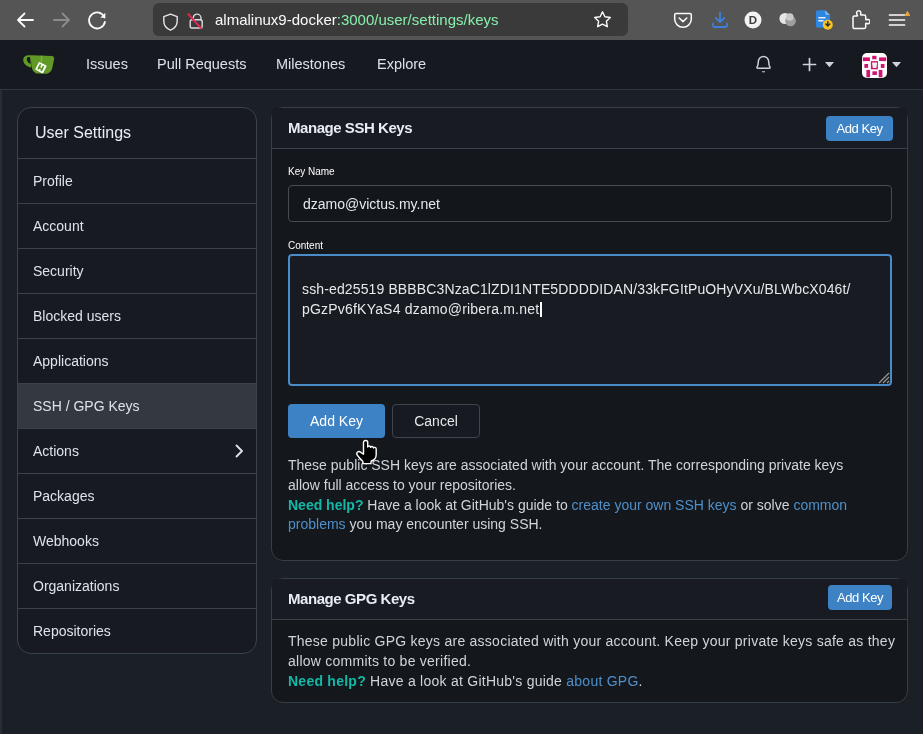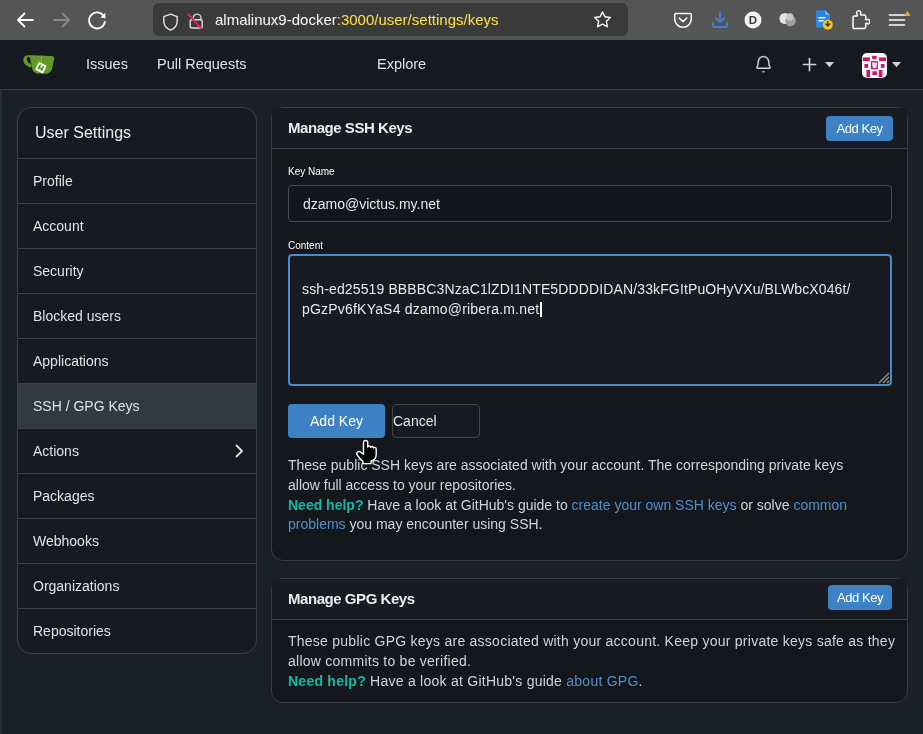--- a/index.html
+++ b/index.html
@@ -5,21 +5,21 @@
 * { margin:0; padding:0; box-sizing:border-box; }
 html,body { width:923px; height:734px; overflow:hidden; background:#1b2027;
   font-family:"Liberation Sans", sans-serif; }
 #root { position:relative; width:923px; height:734px; overflow:hidden; background:#1b2027; }
 .abs { position:absolute; }
 
 
 #toolbar { left:0; top:0; width:923px; height:40px; background:#555555; }
 #urlbar { left:153px; top:3px; width:475px; height:33px; background:#3a3a3a; border-radius:6px; }
 #urltext { left:62px; top:0; height:33px; line-height:33px; font-size:15px; color:#fbfbfe; white-space:nowrap; }
-#urltext .dim { color:#fde047; }
+#urltext .dim { color:#86efac; }
 #caret { display:inline-block; width:1.4px; height:15px; background:#fff; vertical-align:-3px; margin-left:1px; }
 
 
 #navbar { left:0; top:40px; width:923px; height:50px; background:#161a20; border-bottom:1px solid #313842; }
 .navlink { top:0; height:49px; line-height:49px; font-size:14.5px; color:#dbe1e8; }
 
 
 #menu { left:17px; top:107px; width:240px; background:#171a21; border:1px solid #3a424e; border-radius:14px; }
 #menu .hdr { height:50px; line-height:50px; padding-left:17px; font-size:16px; font-weight:500; color:#e9eef4; }
 #menu .item { height:45px; line-height:44px; padding-left:15px; font-size:14px; color:#dde3ea; border-top:1px solid #3a424e; position:relative; }
@@ -33,21 +33,21 @@
 
 #panel1 { top:107px; height:454px; }
 #panel2 { top:578px; height:125px; }
 
 .formbody { position:absolute; left:16px; right:15px; top:42px; }
 label.flabel { display:block; font-size:10px; font-weight:500; color:#ffffff; }
 .input1 { margin-top:8px; height:37px; line-height:37px; background:#13161b; border:1px solid #454c54; border-radius:4px; padding-left:14px; font-size:14px; color:#e5e9ed; }
 .tarea { position:relative; margin-top:3px; height:132px; background:#181b22; border:2px solid #4a8bc9; border-radius:4px; padding:24px 12px; font-size:14px; line-height:19.5px; color:#e5e9ed; }
 .btnrow { margin-top:18px; height:34px; }
 .btn-submit { display:inline-block; width:97px; height:34px; line-height:34px; font-size:14px; }
-.btn-cancel { display:inline-block; margin-left:7px; width:88px; height:34px; line-height:32px; font-size:14px; background:#171a20; border:1px solid #3f4651; border-radius:4px; color:#e3e8ed; vertical-align:top; }
+.btn-cancel { display:inline-block; margin-left:7px; width:88px; height:34px; line-height:32px; font-size:14px; background:#171a20; border:1px solid #3f4651; border-radius:4px; color:#e3e8ed; text-align:center; vertical-align:top; }
 .help { margin-top:18px; font-size:14px; line-height:19.8px; color:#ced5dc; }
 .help b { color:#14b8a6; }
 .help a { color:#4f90cb; text-decoration:none; }
 </style>
 </head>
 <body>
 <div id="root">
 
   <div id="toolbar" class="abs">
 
@@ -139,20 +139,21 @@
         <g transform="rotate(25 19 13.5)">
           <rect x="14.6" y="9.2" width="8.8" height="8.8" rx="1" fill="#fff"></rect>
           <rect x="16.4" y="10.8" width="1.7" height="5.6" fill="#609926"></rect>
           <rect x="19.8" y="10.8" width="1.7" height="5.6" fill="#609926"></rect>
           <rect x="16.4" y="13.6" width="5.1" height="1.7" fill="#609926"></rect>
         </g>
       </g>
     </svg>
     <div class="navlink abs" style="left:86px;">Issues</div>
     <div class="navlink abs" style="left:157px;">Pull Requests</div>
+    <div class="navlink abs" style="left:276px;">Milestones</div>
     <div class="navlink abs" style="left:377px;">Explore</div>
 
     <svg class="abs" style="left:755px;top:15px;" width="17" height="19" viewBox="0 0 17 19" fill="none" stroke="#c9d1d9" stroke-width="1.5" stroke-linecap="round" stroke-linejoin="round">
         <path d="M8.5 1.5 a5.2 5.2 0 0 1 5.2 5.2 c0 2.6.6 4.3 1.3 5.4 .3.5 0 1.2-.7 1.2 H2.7 c-.7 0-1-.7-.7-1.2 .7-1.1 1.3-2.8 1.3-5.4 A5.2 5.2 0 0 1 8.5 1.5 Z"></path>
         <path d="M6.8 16.3 a1.8 1.8 0 0 0 3.4 0" fill="#c9d1d9" stroke="none"></path>
       </svg>
 
     <svg class="abs" style="left:802px;top:17px;" width="15" height="15" viewBox="0 0 15 15" stroke="#ccd3da" stroke-width="1.7" stroke-linecap="round">
         <path d="M7.5 1.5 v12 M1.5 7.5 h12"></path>
       </svg>

